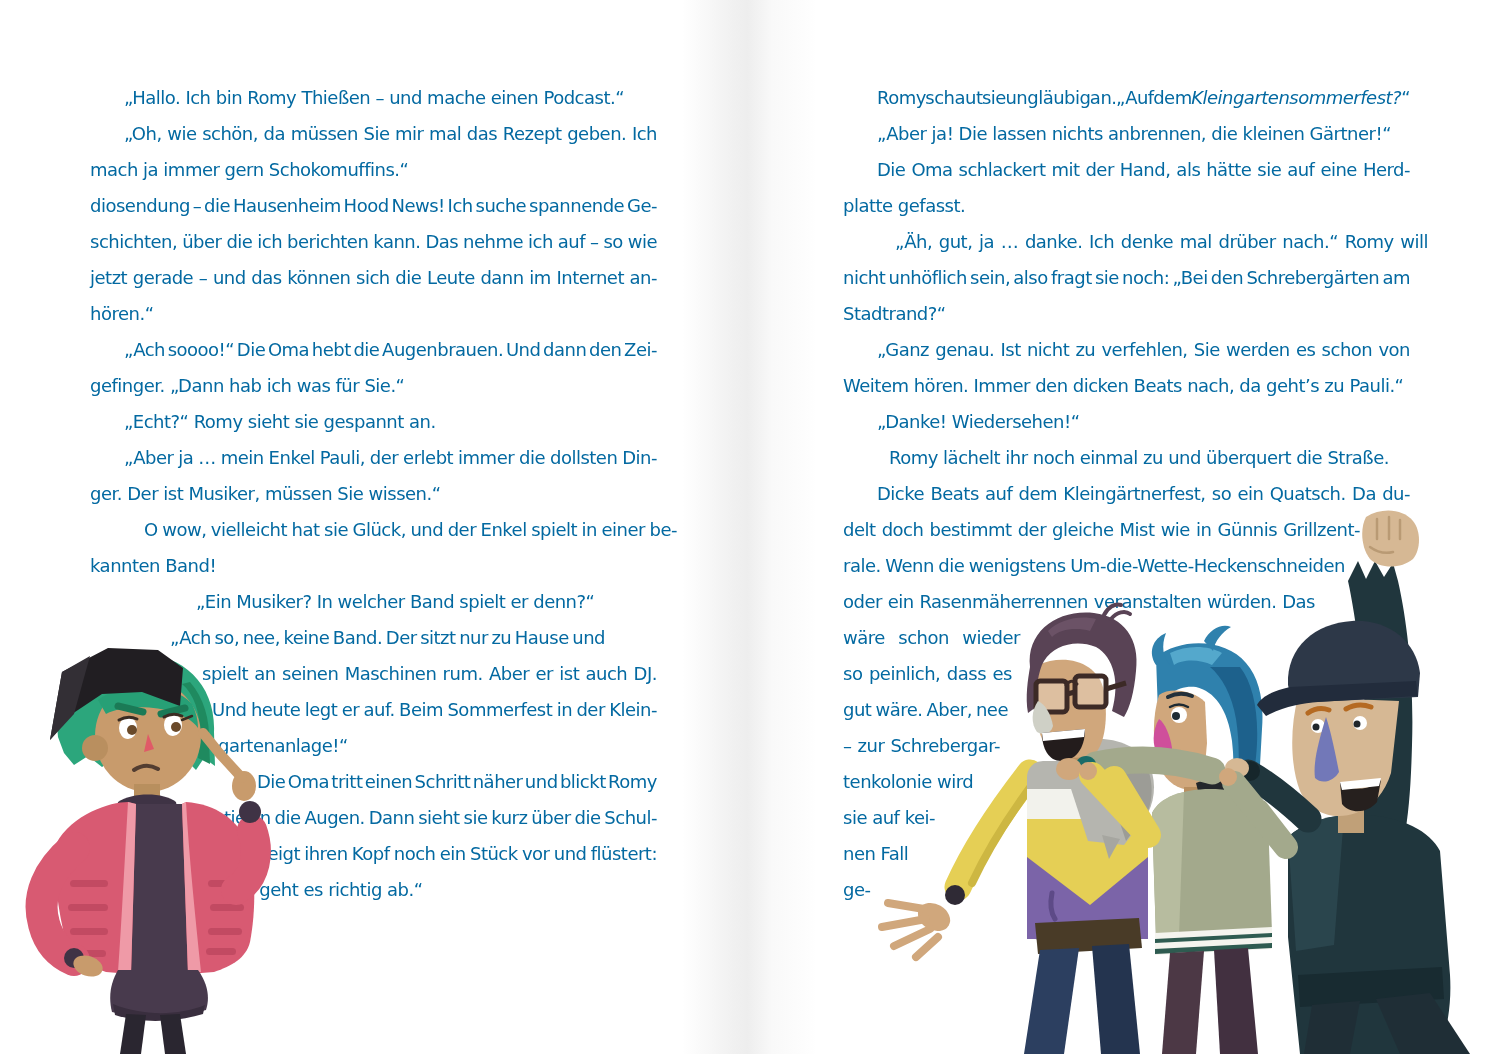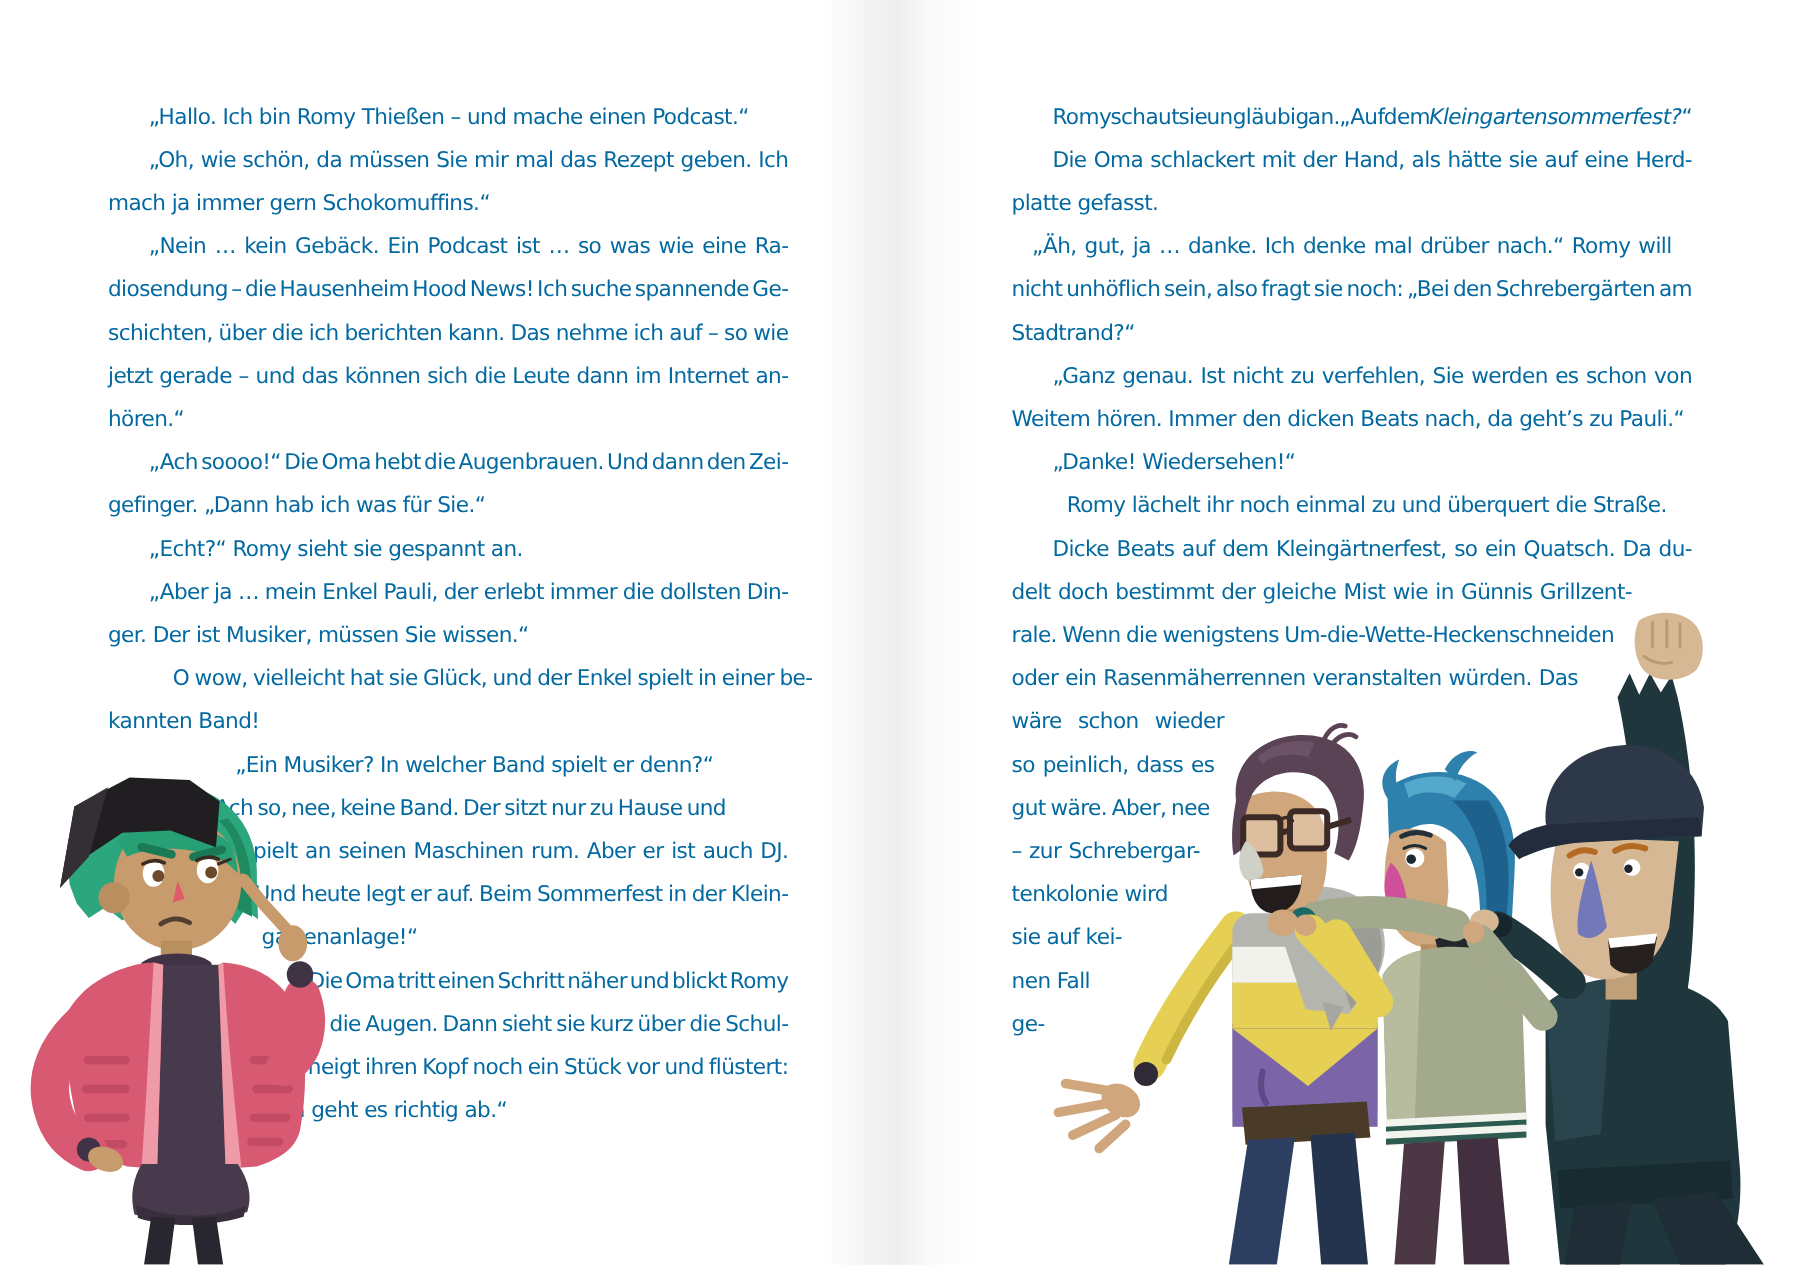--- a/index.html
+++ b/index.html
@@ -30,21 +30,20 @@
 </head>
 <body>
 
 <div class="spread">
 
   <section class="page left">
     <div class="textcol" id="left-col">
         <div class="line" style="margin-left: 34px; width: 533px;"><span class="ln-in"><span>„Hallo. Ich bin Romy Thießen – und mache einen Podcast.“</span></span></div>
         <div class="line just" style="margin-left: 34px; width: 533px; word-spacing: 0.390625px;"><span class="ln-in"><span>„Oh, wie schön, da müssen Sie mir mal das Rezept geben. Ich</span></span></div>
         <div class="line" style="margin-left: 0px; width: 567px;"><span class="ln-in"><span>mach ja immer gern Schokomuffins.“</span></span></div>
-        <div class="line just" style="margin-left: 34px; width: 533px; word-spacing: 1.8776px;"><span class="ln-in"><span>„Nein … kein Gebäck. Ein Podcast ist … so was wie eine Ra-</span></span></div>
         <div class="line just" style="margin-left: 0px; width: 567px; word-spacing: -2.39931px;"><span class="ln-in"><span>diosendung – die Hausenheim Hood News! Ich suche spannende Ge-</span></span></div>
         <div class="line just" style="margin-left: 0px; width: 567px; word-spacing: -0.290365px;"><span class="ln-in"><span>schichten, über die ich berichten kann. Das nehme ich auf – so wie</span></span></div>
         <div class="line just" style="margin-left: 0px; width: 567px; word-spacing: 0.40625px;"><span class="ln-in"><span>jetzt gerade – und das können sich die Leute dann im Internet an-</span></span></div>
         <div class="line" style="margin-left: 0px; width: 567px;"><span class="ln-in"><span>hören.“</span></span></div>
         <div class="line just" style="margin-left: 34px; width: 533px; word-spacing: -2.54844px;"><span class="ln-in"><span>„Ach soooo!“ Die Oma hebt die Augenbrauen. Und dann den Zei-</span></span></div>
         <div class="line" style="margin-left: 0px; width: 567px;"><span class="ln-in"><span>gefinger. „Dann hab ich was für Sie.“</span></span></div>
         <div class="line" style="margin-left: 34px; width: 533px;"><span class="ln-in"><span>„Echt?“ Romy sieht sie gespannt an.</span></span></div>
         <div class="line just" style="margin-left: 34px; width: 533px; word-spacing: -0.301136px;"><span class="ln-in"><span>„Aber ja … mein Enkel Pauli, der erlebt immer die dollsten Din-</span></span></div>
         <div class="line" style="margin-left: 0px; width: 567px;"><span class="ln-in"><span>ger. Der ist Musiker, müssen Sie wissen.“</span></span></div>
         <div class="line just" style="margin-left: 54px; width: 533px; word-spacing: -0.717448px;"><span class="ln-in"><span>O wow, vielleicht hat sie Glück, und der Enkel spielt in einer be-</span></span></div>
@@ -120,23 +119,24 @@
       <path fill="#483a4d" d="M96,328 L176,328 C186,342 188,356 184,368 C150,377 118,377 90,370 C86,354 89,340 96,328 Z"></path>
       <path fill="#392e3e" d="M91,362 C120,374 156,374 183,363 L181,372 C150,381 118,381 93,373 Z"></path>
       <path d="M104,372 L124,373 L119,412 L98,412 Z" fill="#2a2630"></path>
       <path d="M138,373 L158,372 L164,412 L143,412 Z" fill="#2a2630"></path>
     </svg>
   </section>
 
   <section class="page right">
     <div class="textcol" id="right-col">
         <div class="line just" style="margin-left: 34px; width: 533px; word-spacing: -5.77009px;"><span class="ln-in"><span>Romy schaut sie ungläubig an. „Auf dem </span><i>Kleingartensommerfest?</i><span>“</span></span></div>
+        <div class="line" style="margin-left: 34px; width: 533px;"><span class="ln-in"><span>„Aber ja! Die lassen nichts anbrennen, die kleinen Gärtner!“</span></span></div>
         <div class="line just" style="margin-left: 34px; width: 533px; word-spacing: 0.71875px;"><span class="ln-in"><span>Die Oma schlackert mit der Hand, als hätte sie auf eine Herd-</span></span></div>
         <div class="line" style="margin-left: 0px; width: 567px;"><span class="ln-in"><span>platte gefasst.</span></span></div>
-        <div class="line just" style="margin-left: 17px; width: 533px; word-spacing: 1.44318px;"><span class="ln-in"><span>„Äh, gut, ja … danke. Ich denke mal drüber nach.“ Romy will</span></span></div>
+        <div class="line just" style="margin-left: 52px; width: 533px; word-spacing: 1.44318px;"><span class="ln-in"><span>„Äh, gut, ja … danke. Ich denke mal drüber nach.“ Romy will</span></span></div>
         <div class="line just" style="margin-left: 0px; width: 567px; word-spacing: -2.025px;"><span class="ln-in"><span>nicht unhöflich sein, also fragt sie noch: „Bei den Schrebergärten am</span></span></div>
         <div class="line" style="margin-left: 0px; width: 567px;"><span class="ln-in"><span>Stadtrand?“</span></span></div>
         <div class="line just" style="margin-left: 34px; width: 533px; word-spacing: 0.975px;"><span class="ln-in"><span>„Ganz genau. Ist nicht zu verfehlen, Sie werden es schon von</span></span></div>
         <div class="line" style="margin-left: 0px; width: 567px;"><span class="ln-in"><span>Weitem hören. Immer den dicken Beats nach, da geht’s zu Pauli.“</span></span></div>
         <div class="line" style="margin-left: 34px; width: 533px;"><span class="ln-in"><span>„Danke! Wiedersehen!“</span></span></div>
         <div class="line" style="margin-left: 46px; width: 533px;"><span class="ln-in"><span>Romy lächelt ihr noch einmal zu und überquert die Straße.</span></span></div>
         <div class="line just" style="margin-left: 34px; width: 533px; word-spacing: 1.04167px;"><span class="ln-in"><span>Dicke Beats auf dem Kleingärtnerfest, so ein Quatsch. Da du-</span></span></div>
         <div class="line just" style="margin-left: 0px; width: 517px; word-spacing: 0.866319px;"><span class="ln-in"><span>delt doch bestimmt der gleiche Mist wie in Günnis Grillzent-</span></span></div>
         <div class="line just" style="margin-left: 0px; width: 502px; word-spacing: -0.75px;"><span class="ln-in"><span>rale. Wenn die wenigstens Um-die-Wette-Heckenschneiden</span></span></div>
         <div class="line just" style="margin-left: 0px; width: 472px; word-spacing: 0.559375px;"><span class="ln-in"><span>oder ein Rasenmäherrennen veranstalten würden. Das</span></span></div>

